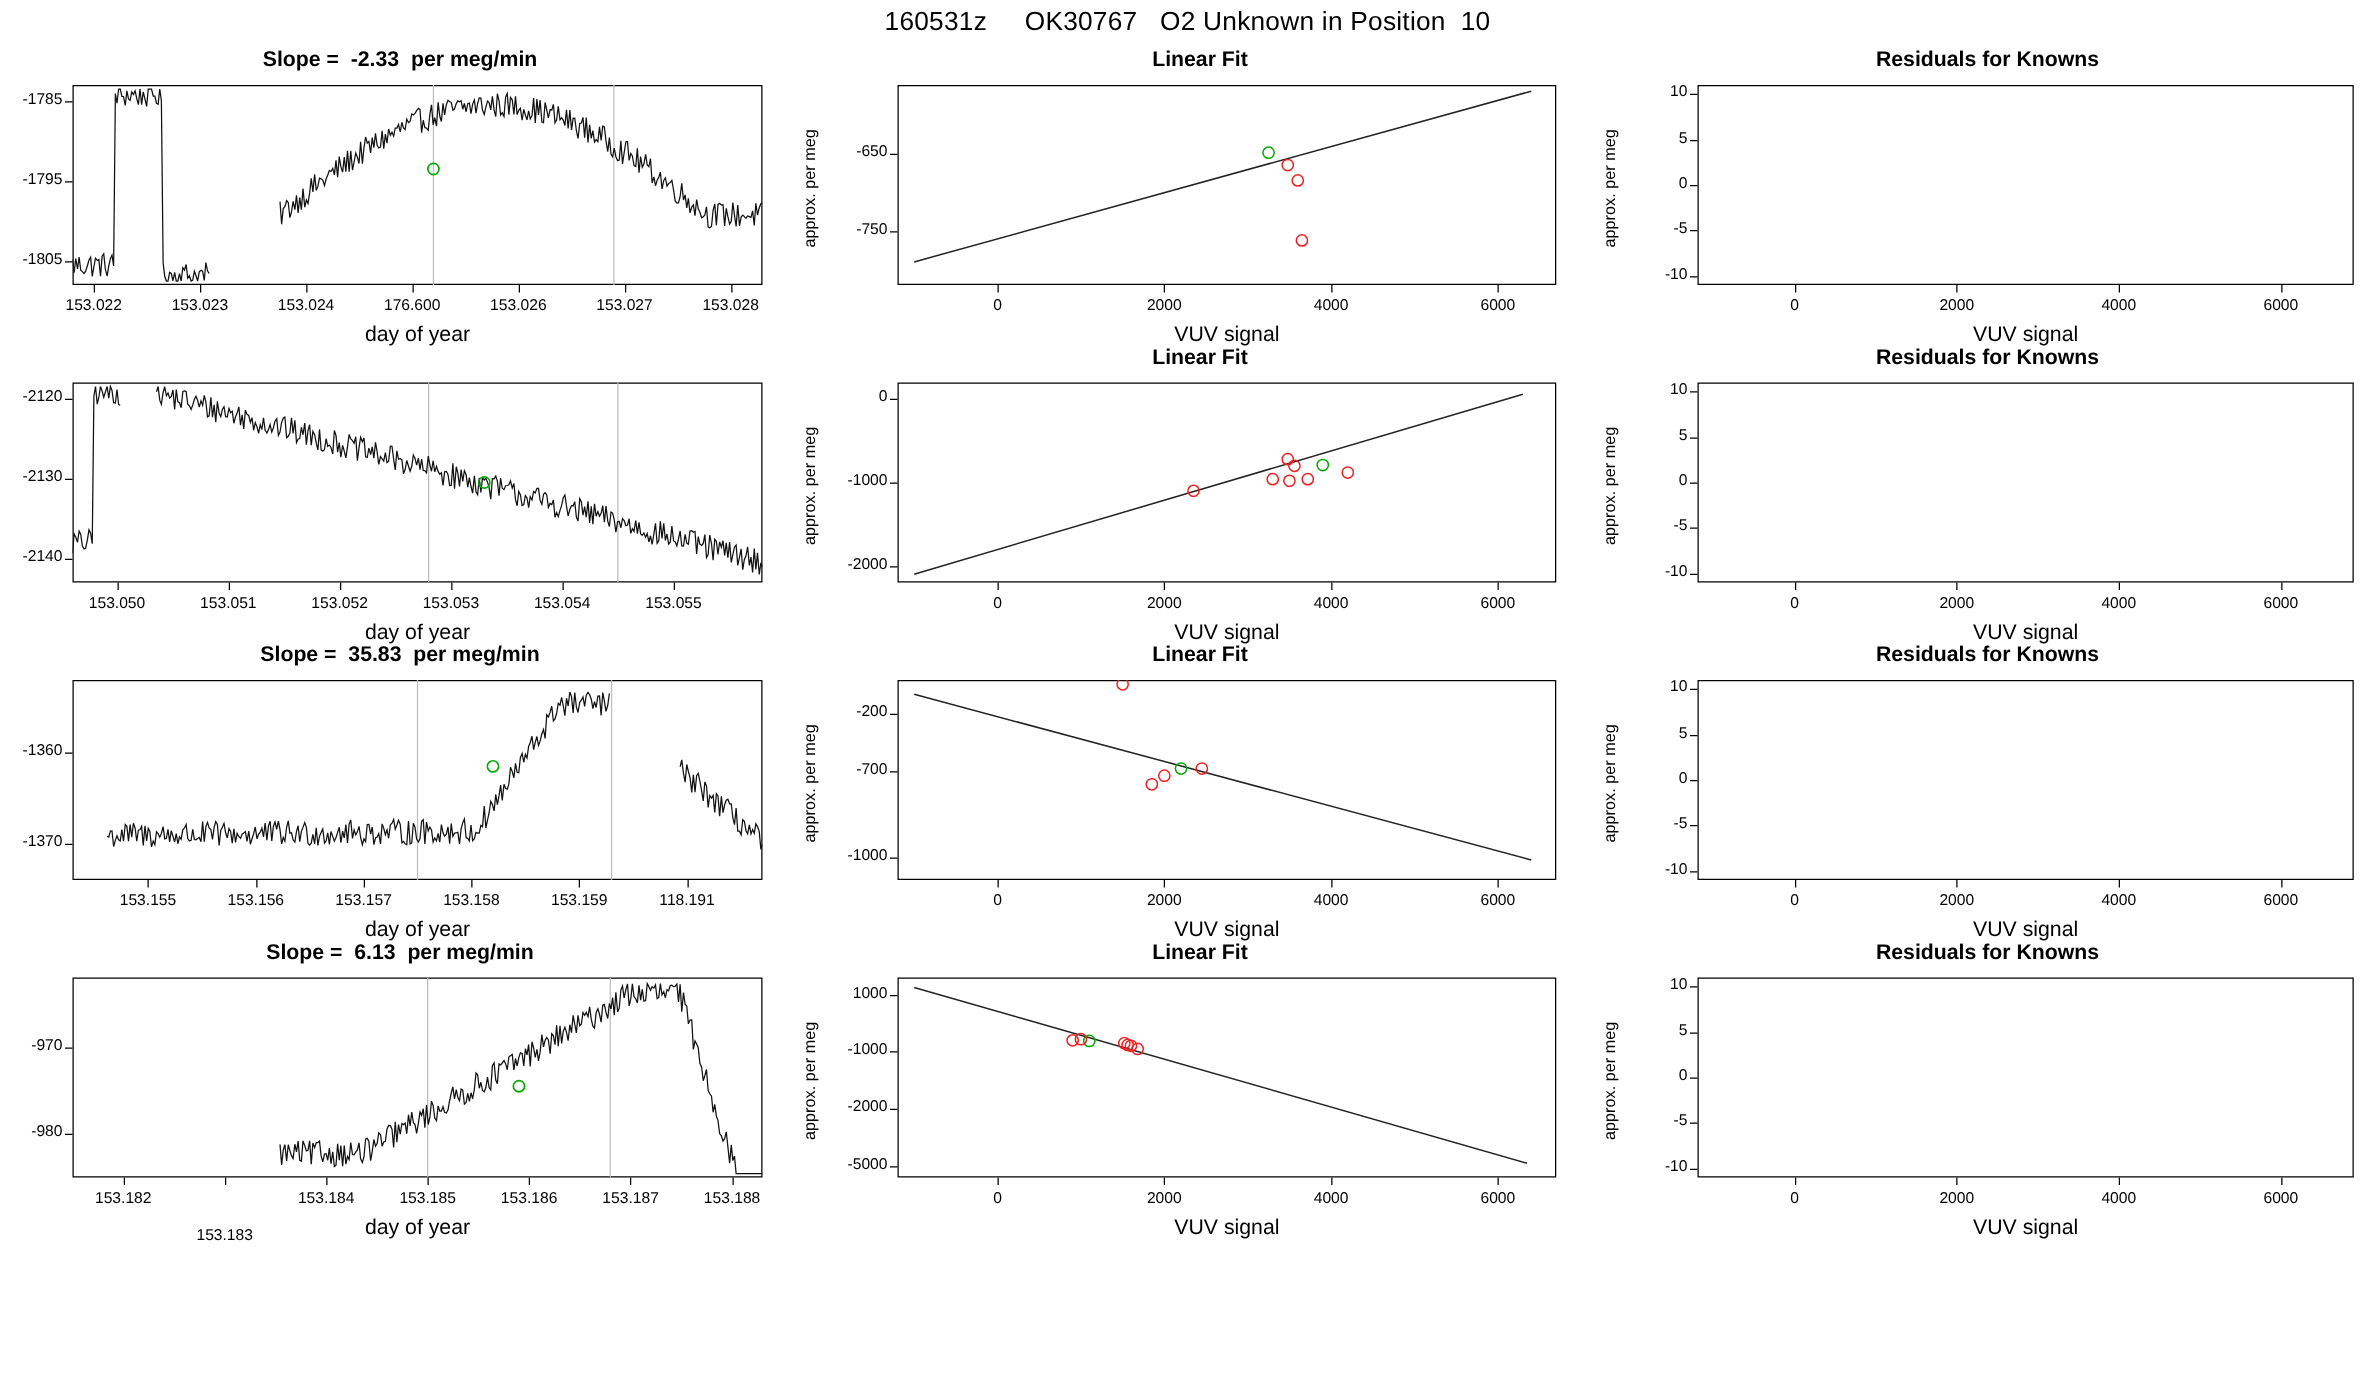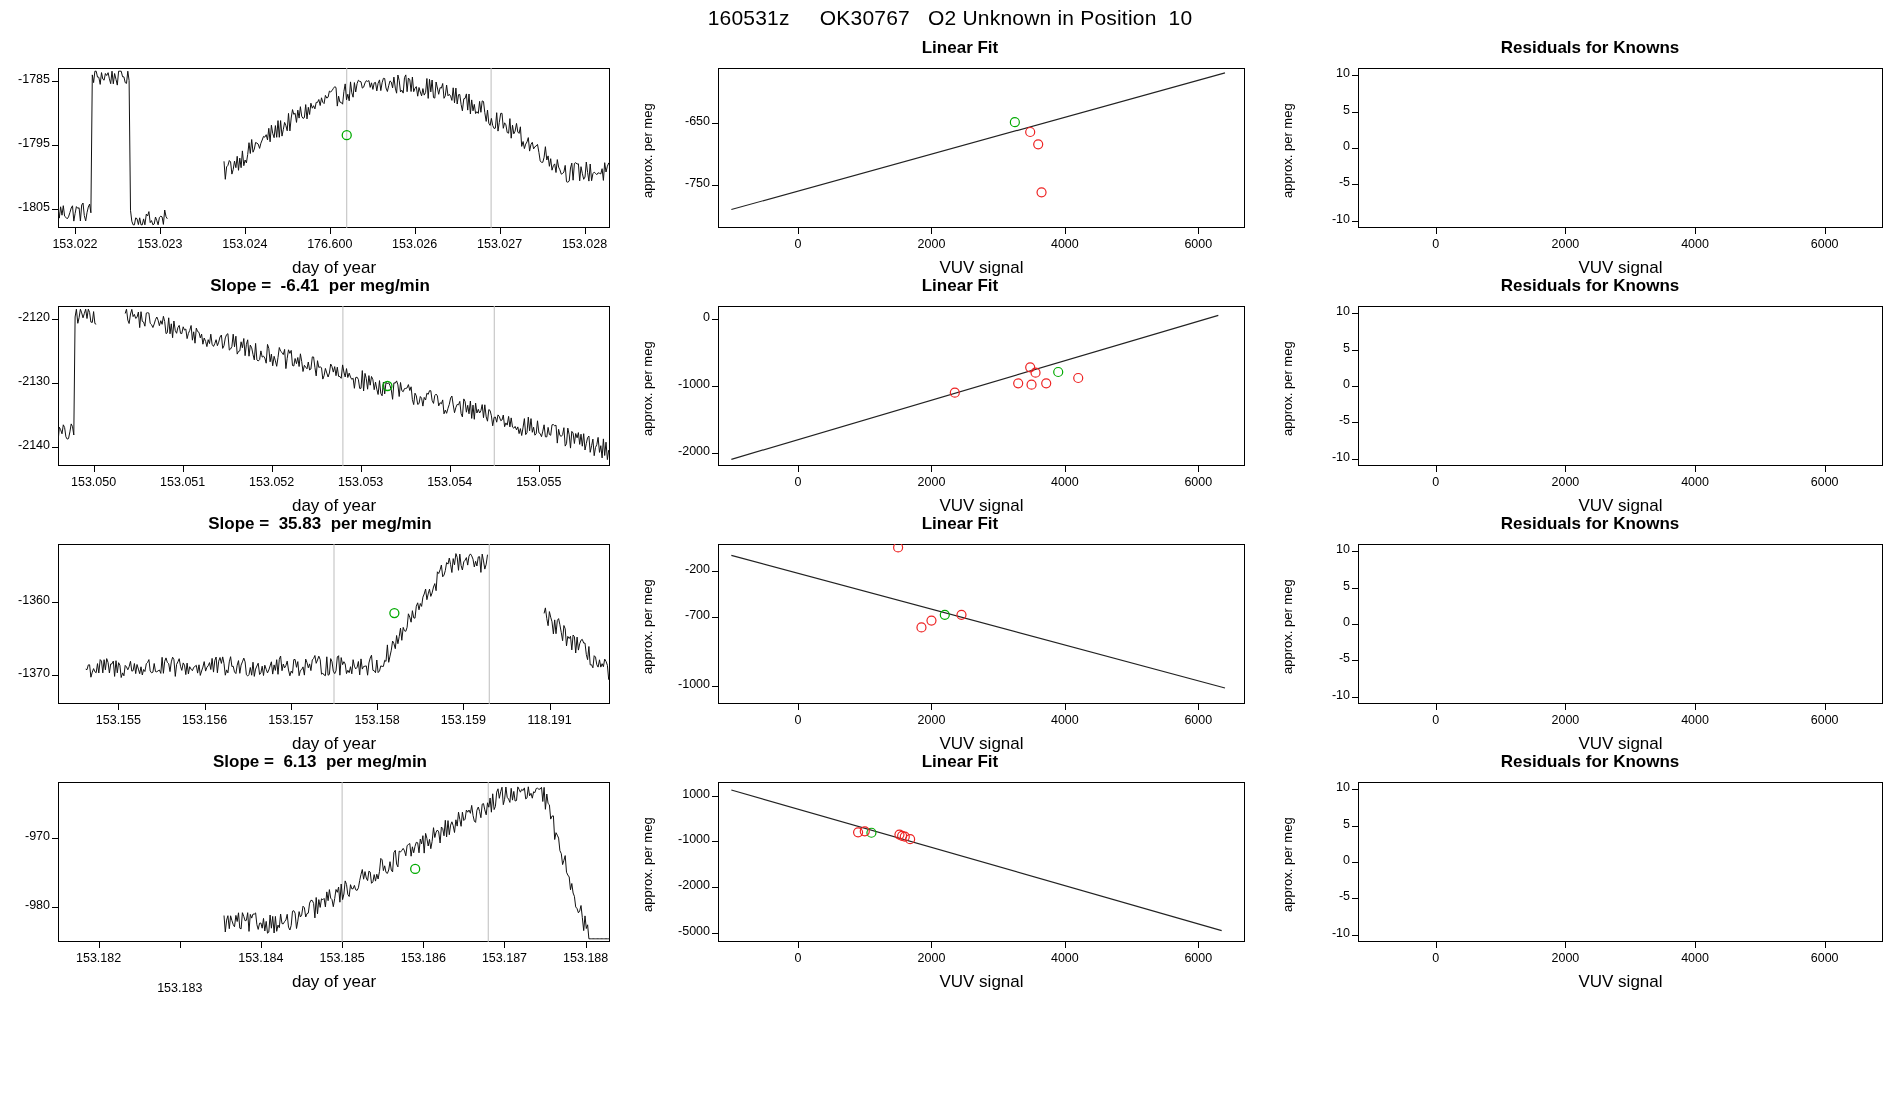--- a/index.html
+++ b/index.html
@@ -33,20 +33,21 @@
 </style>
 </head>
 <body>
 
 <div id="page">
 
   <div class="maintitle">160531z     OK30767   O2 Unknown in Position  10</div>
 
   <div class="row" id="row0" style="top: 30px;">
       <div class="panel" style="left: 0px; width: 640px;">
+        <div class="ptitle">Slope =  -2.33  per meg/min</div>
         <div class="plotbox" style="left: 58px; top: 38px; width: 552px; height: 160px;"></div>
         <svg width="640" height="268">
           <defs>
             <clipPath id="clip-timeseries-1">
               <rect x="58" y="38" width="552" height="160"></rect>
             </clipPath>
           </defs>
           <g clip-path="url(#clip-timeseries-1)">
             <line x1="346.73846153890713" x2="346.73846153890713" y1="38" y2="198" stroke="#bdbdbd" stroke-width="1"></line>
             <line x1="491.10769230836075" x2="491.10769230836075" y1="38" y2="198" stroke="#bdbdbd" stroke-width="1"></line>
@@ -136,21 +137,20 @@
         <div class="tickmark" style="left: 72px; top: 81.6364px; width: 6px; height: 1px;"></div>
         <div class="ytick" style="left: 16px; top: 72.6364px; width: 54px;">5</div>
         <div class="tickmark" style="left: 72px; top: 45.2727px; width: 6px; height: 1px;"></div>
         <div class="ytick" style="left: 16px; top: 36.2727px; width: 54px;">10</div>
         <div class="xlab" style="left: 78px; width: 525px; top: 228px;">VUV signal</div>
         <div class="ylab" style="left: 0px; top: 168px;">approx. per meg</div>
       </div>
     </div>
   <div class="row" id="row1" style="top: 268px;">
       <div class="panel" style="left: 0px; width: 640px;">
-        <div class="ptitle">Slope =  -6.41  per meg/min</div>
         <div class="plotbox" style="left: 58px; top: 38px; width: 552px; height: 160px;"></div>
         <svg width="640" height="268">
           <defs>
             <clipPath id="clip-timeseries-2">
               <rect x="58" y="38" width="552" height="160"></rect>
             </clipPath>
           </defs>
           <g clip-path="url(#clip-timeseries-2)">
             <line x1="342.9032258054721" x2="342.9032258054721" y1="38" y2="198" stroke="#bdbdbd" stroke-width="1"></line>
             <line x1="494.25806451494543" x2="494.25806451494543" y1="38" y2="198" stroke="#bdbdbd" stroke-width="1"></line>

